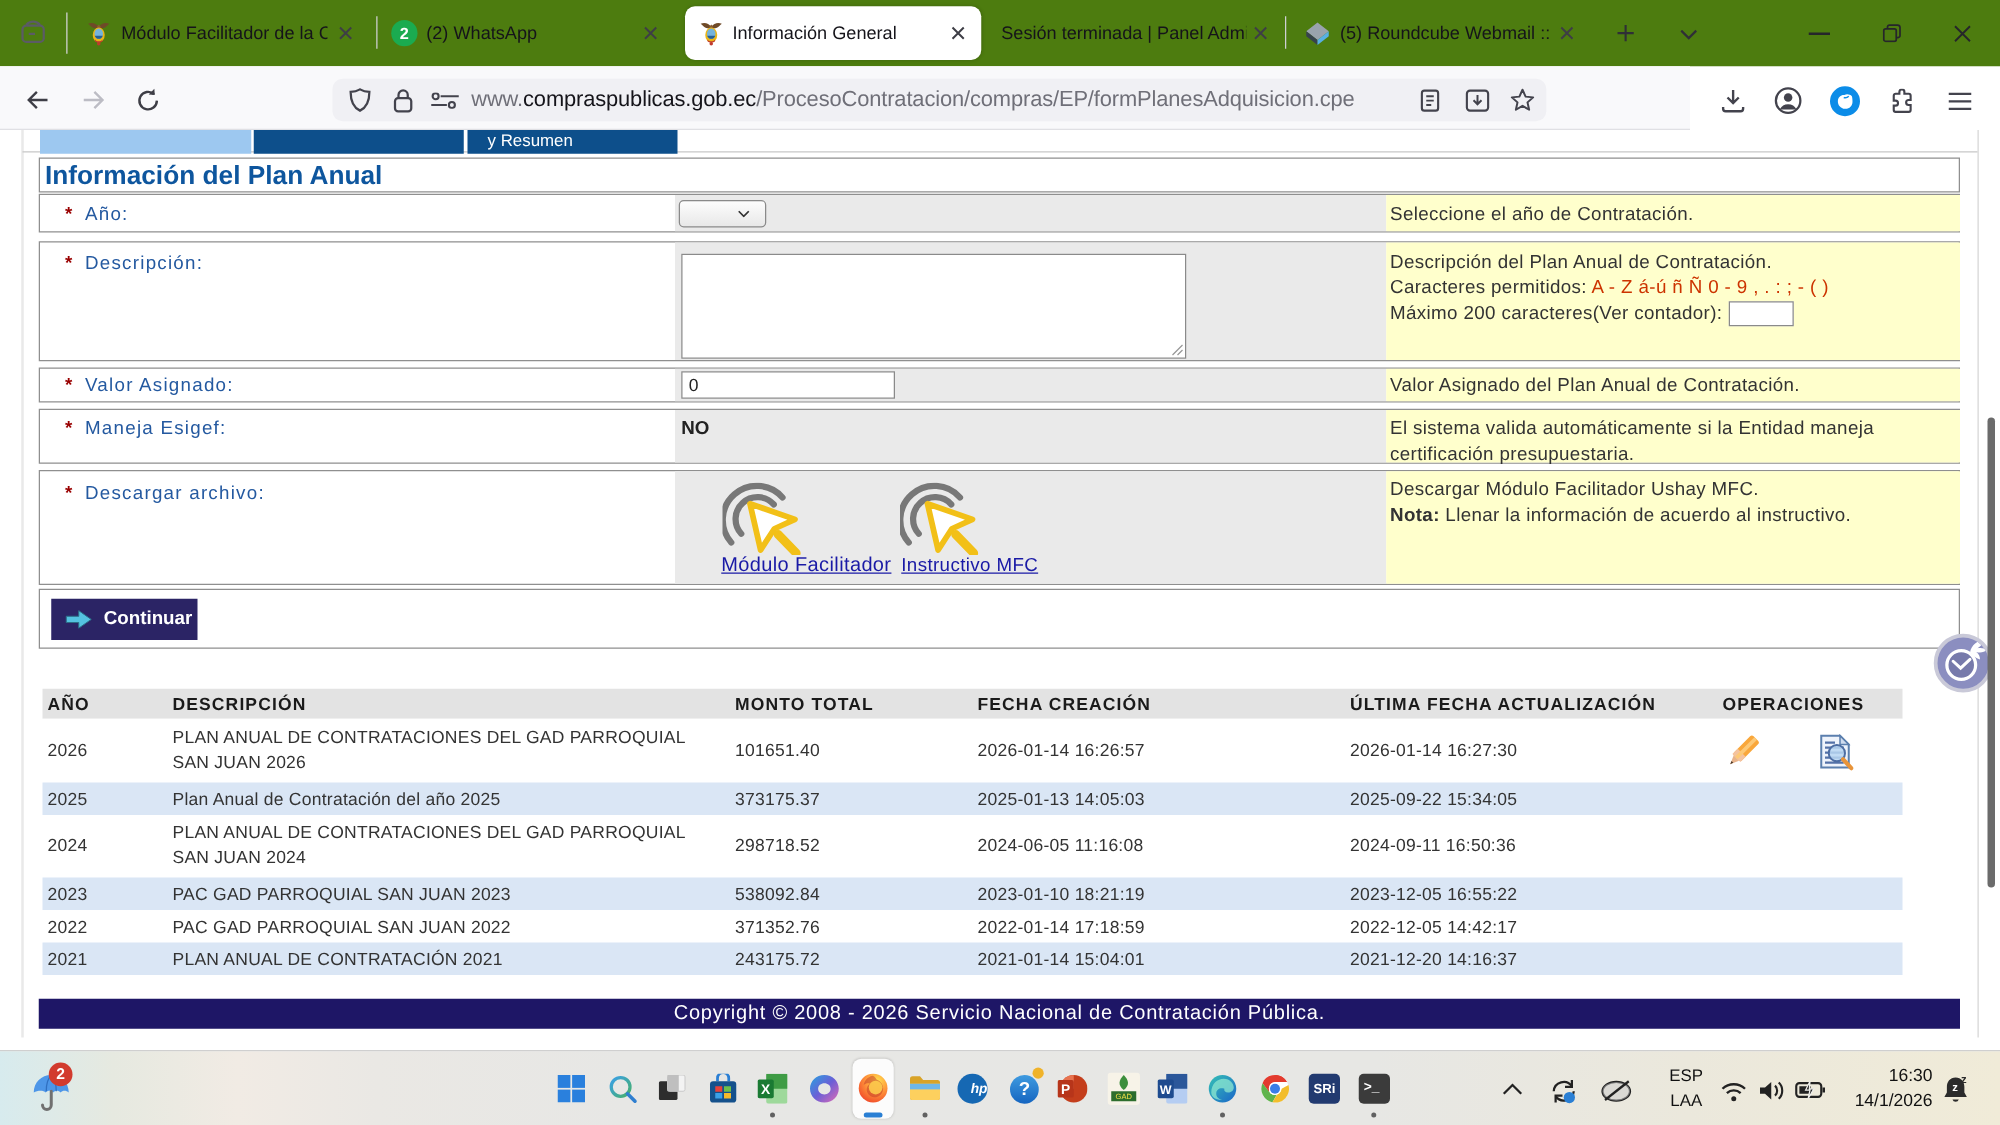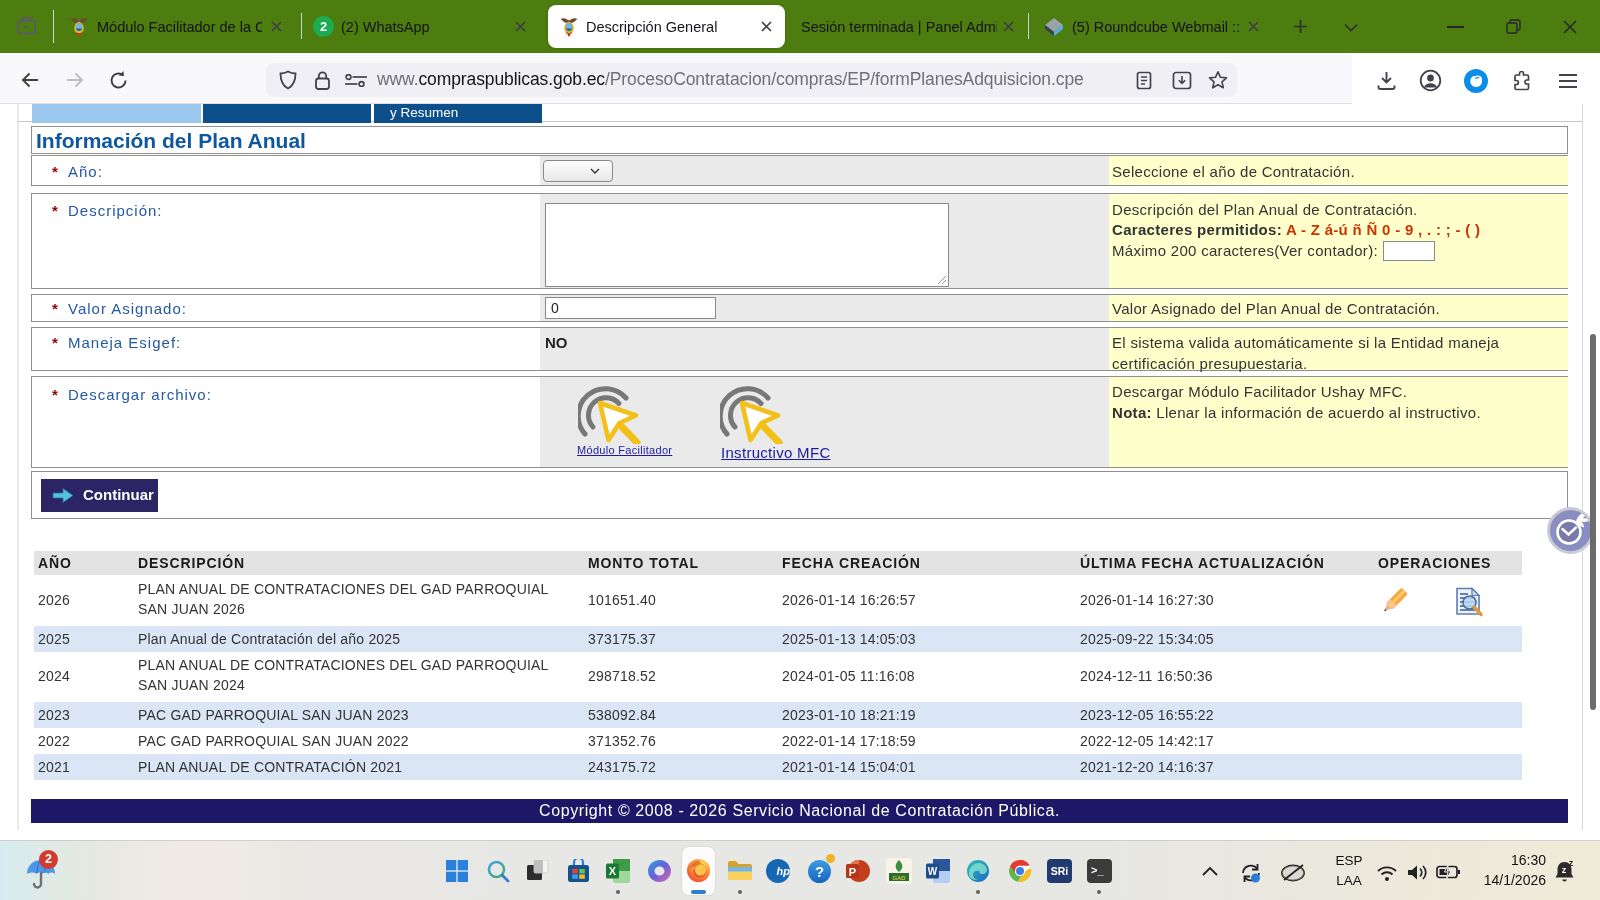--- a/index.html
+++ b/index.html
@@ -68,21 +68,21 @@
   <svg class="abs" style="left:560px;top:17px" width="18" height="20" viewBox="0 0 18 20">
     <path d="M9 4.5 C7 1.5 3.5 0.5 0.5 2 C2 3 3 4.5 4.5 5.2 C6 6 7.5 6 9 5.5 Z" fill="#6f4a28"></path>
     <path d="M9 4.5 C11 1.5 14.5 0.5 17.5 2 C16 3 15 4.5 13.5 5.2 C12 6 10.5 6 9 5.5 Z" fill="#6f4a28"></path>
     <path d="M9 2.5 L10.8 4.5 L9 6 L7.2 4.5 Z" fill="#8a5a30"></path>
     <ellipse cx="9" cy="11" rx="4.8" ry="6" fill="#eab517"></ellipse>
     <ellipse cx="9" cy="10" rx="3.4" ry="4.2" fill="#74b3dc"></ellipse>
     <path d="M5.8 11.5 a3.3 3.3 0 0 0 6.4 0 Z" fill="#265e92"></path>
     <path d="M6 14.5 C7 16.5 11 16.5 12 14.5 L12 16 C11 17.5 7 17.5 6 16 Z" fill="#c03a2e"></path>
     <circle cx="9" cy="18" r="1.4" fill="#c03a2e"></circle>
   </svg>
-  <div class="abs tabtxt" style="left:586px;top:19px">Descripción General</div>
+  <div class="abs tabtxt" style="left:586px;top:19px">Información General</div>
   <svg class="abs" style="left:760px;top:20px" width="13" height="13" viewBox="0 0 13 13">
       <path d="M2 2 L11 11 M11 2 L2 11" stroke="#3e3e46" stroke-width="1.6"></path>
     </svg>
 
   <div class="abs tabtxt" style="left:801px;top:19px;width:196px">Sesión terminada | Panel Admi</div>
   <svg class="abs" style="left:1002px;top:20px" width="13" height="13" viewBox="0 0 13 13">
       <path d="M2 2 L11 11 M11 2 L2 11" stroke="#3e3e46" stroke-width="1.6"></path>
     </svg>
   <div class="abs" style="left:1028px;top:13px;width:1px;height:26px;background:#cfcfd4"></div>
 
@@ -216,21 +216,21 @@
   <div class="abs" style="left:31px;top:89px;width:1537px;height:96px;border:1px solid #8f8f8f;background:#fff">
     <div class="abs inpcol" style="left:508px;top:0;width:569px;height:94px"></div>
     <div class="abs helpcol" style="left:1077px;top:0;width:459px;height:94px"></div>
     <span class="abs lblast" style="left:20px;top:8px">*</span>
       <span class="abs lbl" style="left:36px;top:8px">Descripción:</span>
     <div class="abs" style="left:513px;top:9px;width:404px;height:84px;background:#fff;border:1px solid #8a8a8a"></div>
     <svg class="abs" style="left:905px;top:81px" width="10" height="10" viewBox="0 0 10 10">
         <path d="M9 1 L1 9 M9 5 L5 9 M9 9 L9 9" stroke="#999" stroke-width="1"></path>
       </svg>
     <span class="abs helptxt" style="left:1080px;top:7px">Descripción del Plan Anual de Contratación.</span>
-    <span class="abs helptxt" style="left:1080px;top:27px;font-weight:bold">Caracteres permitidos: <span style="color:#cc3300">A - Z á-ú ñ Ñ 0 - 9 , . : ; - ( )</span></span>
+    <span class="abs helptxt" style="left:1080px;top:27px;font-weight:normal">Caracteres permitidos: <span style="color:#cc3300">A - Z á-ú ñ Ñ 0 - 9 , . : ; - ( )</span></span>
     <span class="abs helptxt" style="left:1080px;top:48px">Máximo 200 caracteres(Ver contador):</span>
     <div class="abs" style="left:1351px;top:47px;width:52px;height:20px;background:#fff;border:1px solid #8a8a8a"></div>
   </div>
 
   <div class="abs" style="left:31px;top:190px;width:1537px;height:28px;border:1px solid #8f8f8f;background:#fff">
     <div class="abs inpcol" style="left:508px;top:0;width:569px;height:26px"></div>
     <div class="abs helpcol" style="left:1077px;top:0;width:459px;height:26px"></div>
     <span class="abs lblast" style="left:20px;top:5px">*</span>
       <span class="abs lbl" style="left:36px;top:5px">Valor Asignado:</span>
     <div class="abs" style="left:513px;top:2px;width:171px;height:22px;background:#fff;border:1px solid #8a8a8a;font-size:14px;color:#222;padding:2px 0 0 5px">0</div>
@@ -257,21 +257,21 @@
       <path d="M15 41 A 17.5 17.5 0 1 1 41 17.5" fill="none" stroke="#787878" stroke-width="5" stroke-linecap="round"></path>
       <path d="M22 17 L58 29.5 L41.5 37 L30.5 54 Z" fill="#fff" stroke="#f2c018" stroke-width="4.6" stroke-linejoin="round"></path>
       <path d="M44.5 41.5 L59 56.5" stroke="#f2c018" stroke-width="7" stroke-linecap="round" fill="none"></path>
     </svg>
     <svg class="abs" style="left:688px;top:9px" width="64" height="58" viewBox="0 0 64 58">
       <path d="M7 48 A 27 27 0 1 1 48 12" fill="none" stroke="#787878" stroke-width="5" stroke-linecap="round"></path>
       <path d="M15 41 A 17.5 17.5 0 1 1 41 17.5" fill="none" stroke="#787878" stroke-width="5" stroke-linecap="round"></path>
       <path d="M22 17 L58 29.5 L41.5 37 L30.5 54 Z" fill="#fff" stroke="#f2c018" stroke-width="4.6" stroke-linejoin="round"></path>
       <path d="M44.5 41.5 L59 56.5" stroke="#f2c018" stroke-width="7" stroke-linecap="round" fill="none"></path>
     </svg>
-    <span class="abs" style="left:545px;top:67px;font-size:11px;letter-spacing:0.3px;color:#1a1aa6;text-decoration:underline">Módulo Facilitador</span>
+    <span class="abs" style="left:545px;top:67px;font-size:16px;letter-spacing:0.3px;color:#1a1aa6;text-decoration:underline">Módulo Facilitador</span>
     <span class="abs" style="left:689px;top:67px;font-size:15px;letter-spacing:0.3px;color:#1a1aa6;text-decoration:underline">Instructivo MFC</span>
     <span class="abs helptxt" style="left:1080px;top:6px">Descargar Módulo Facilitador Ushay MFC.</span>
     <span class="abs helptxt" style="left:1080px;top:27px"><b>Nota:</b> Llenar la información de acuerdo al instructivo.</span>
   </div>
 
   <div class="abs" style="left:31px;top:367px;width:1537px;height:48px;border:1px solid #8f8f8f;background:#fff">
     <div class="abs" style="left:9px;top:7px;width:117px;height:33px;background:#2b2465">
       <svg class="abs" style="left:11px;top:8px" width="22" height="17" viewBox="0 0 22 17">
           <path d="M1 6 H11 V1.5 L21 8.5 L11 15.5 V11 H1 Z" fill="#54c2e0" stroke="#2b6e86" stroke-width="0.8"></path>
         </svg>
@@ -322,22 +322,22 @@
     <span class="tcell" style="left:104px;top:5px">Plan Anual de Contratación del año 2025</span>
     <span class="tcell" style="left:554px;top:5px">373175.37</span>
     <span class="tcell" style="left:748px;top:5px">2025-01-13 14:05:03</span>
     <span class="tcell" style="left:1046px;top:5px">2025-09-22 15:34:05</span>
   </div>
   <div class="abs trow" style="top:548px;height:50px;background:#fff">
     <span class="tcell" style="left:4px;top:16px">2024</span>
     <span class="tcell" style="left:104px;top:5px">PLAN ANUAL DE CONTRATACIONES DEL GAD PARROQUIAL</span>
     <span class="tcell" style="left:104px;top:25px">SAN JUAN 2024</span>
     <span class="tcell" style="left:554px;top:16px">298718.52</span>
-    <span class="tcell" style="left:748px;top:16px">2024-01-05 11:16:08</span>
-    <span class="tcell" style="left:1046px;top:16px">2024-12-11 16:50:36</span>
+    <span class="tcell" style="left:748px;top:16px">2024-06-05 11:16:08</span>
+    <span class="tcell" style="left:1046px;top:16px">2024-09-11 16:50:36</span>
   </div>
   <div class="abs trow" style="top:598px;height:26px;background:#dae6f5">
     <span class="tcell" style="left:4px;top:5px">2023</span>
     <span class="tcell" style="left:104px;top:5px">PAC GAD PARROQUIAL SAN JUAN 2023</span>
     <span class="tcell" style="left:554px;top:5px">538092.84</span>
     <span class="tcell" style="left:748px;top:5px">2023-01-10 18:21:19</span>
     <span class="tcell" style="left:1046px;top:5px">2023-12-05 16:55:22</span>
   </div>
   <div class="abs trow" style="top:624px;height:26px;background:#fff">
     <span class="tcell" style="left:4px;top:5px">2022</span>

